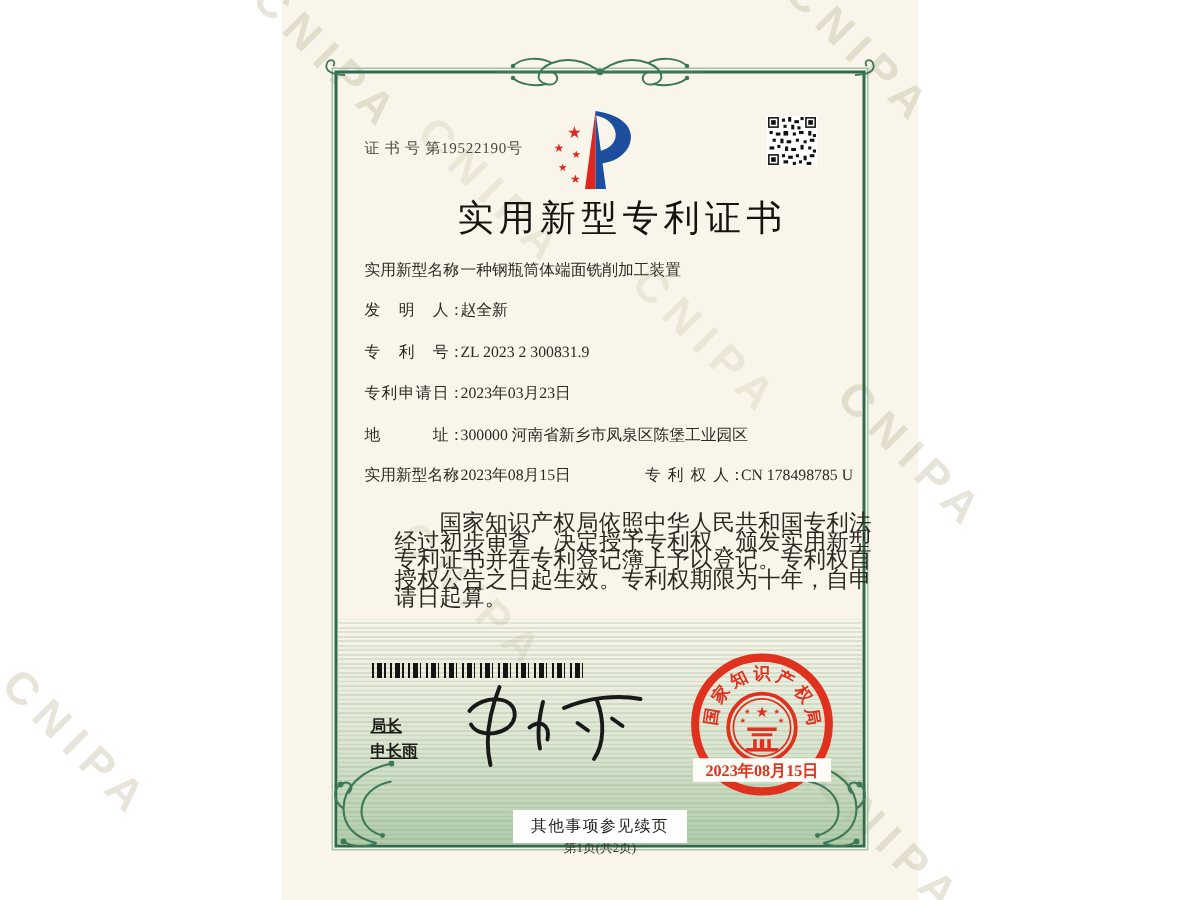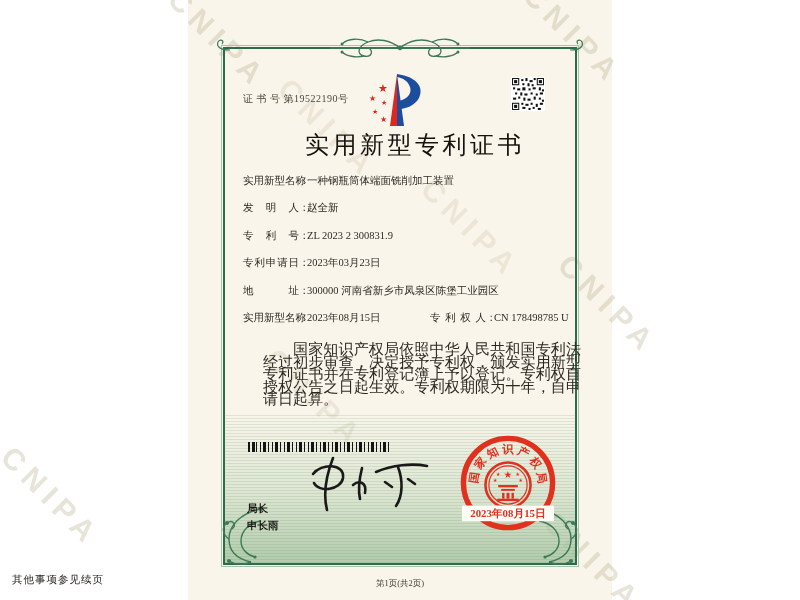--- a/index.html
+++ b/index.html
@@ -62,32 +62,32 @@
     margin-left:20px;
   }
   .paras p{margin:0 0 3px 0;text-indent:2em;}
   
   .barcode{
     position:absolute;left:248px;top:442px;width:142px;height:10px;
     background:
       repeating-linear-gradient(90deg,#141414 0 1.5px,rgba(0,0,0,0) 1.5px 3.5px,#141414 3.5px 6.5px,rgba(0,0,0,0) 6.5px 8px,#141414 8px 9px,rgba(0,0,0,0) 9px 12px);
   }
   .signer{
-    position:absolute;left:247px;top:500px;
+    position:absolute;left:247px;top:476px;
     font-family:"Liberation Sans","DejaVu Sans",sans-serif;
-    font-weight:bold;font-size:10.5px;color:#1c1a17;line-height:17px;
+    font-weight:bold;font-size:10.5px;color:#1c1a17;line-height:17px;text-decoration:underline;
   }
   .signature{position:absolute;left:300px;top:452px;width:135px;height:62px;}
   .seal{position:absolute;left:459px;top:434px;width:98px;height:98px;}
   .page-ind{
-    position:absolute;left:223px;top:578px;width:354px;text-align:center;
+    position:absolute;left:223px;top:560px;width:354px;text-align:center;
     font-size:8.5px;color:#3a382f;
   }
   .cont-note{
-    position:absolute;left:0;top:569px;width:800px;
+    position:absolute;left:0;top:540px;width:800px;text-align:center;
   }
   .cont-note span{
     display:inline-block;background:#ffffff;padding:4px 12px;
     font-size:10.5px;color:#24221d;letter-spacing:1px;
   }
   .ornament-top{position:absolute;left:330px;top:36px;width:140px;height:24px;}
   .curl{position:absolute;width:18px;height:13px;}
   .flourish{position:absolute;width:44px;height:58px;}
   svg{display:block;}
 </style>

